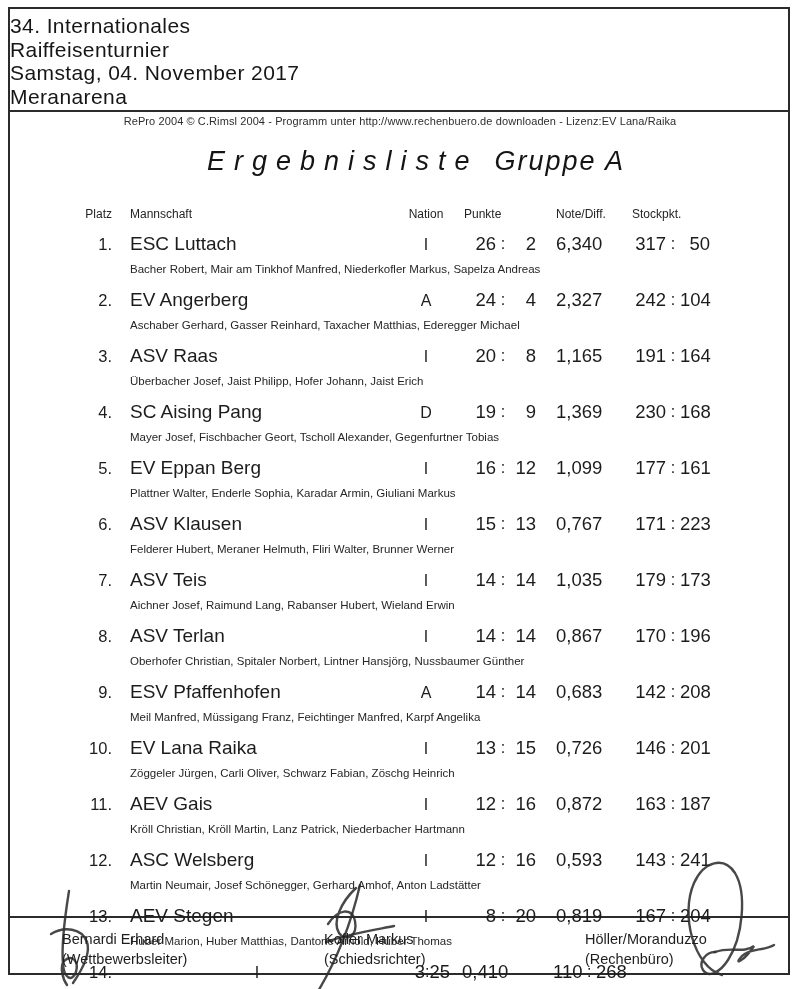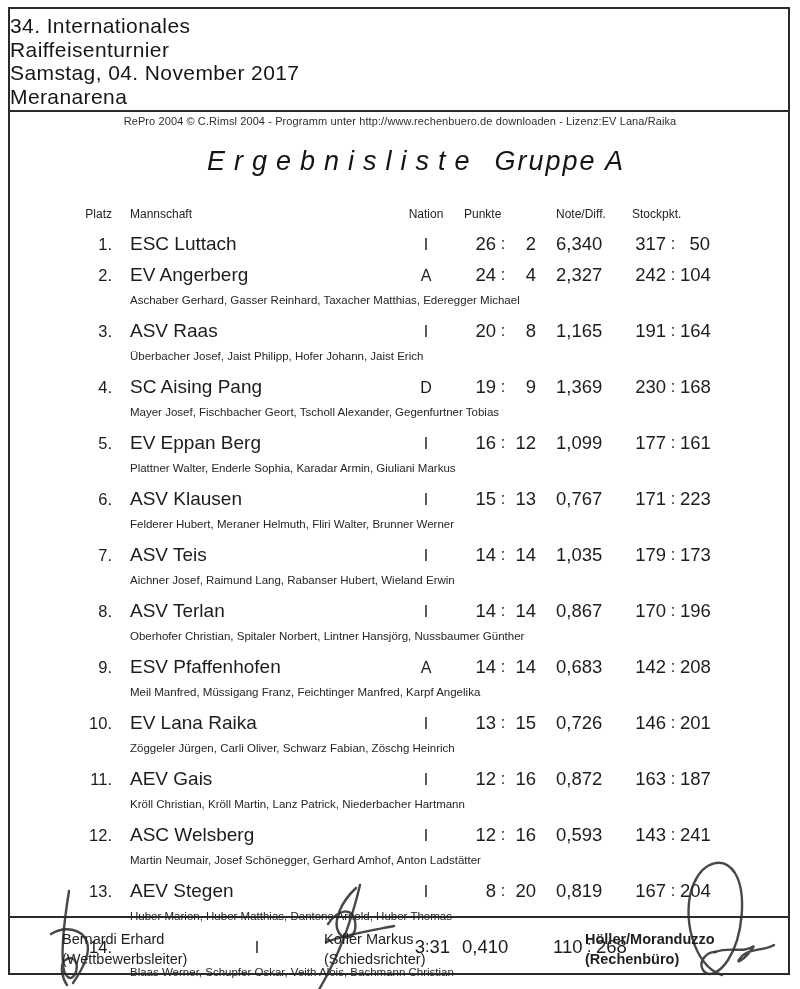--- a/index.html
+++ b/index.html
@@ -49,21 +49,21 @@
   .c-stock{padding-left:4px;display:flex;font-size:18.5px;}
   .c-stock .n1{width:36px;text-align:right;}
   .c-stock .sep{width:14px;text-align:center;font-size:16px;}
   .c-stock .n2{width:30px;text-align:right;}
   .c-players{grid-column:2 / 7;padding-left:18px;font-size:11.5px;line-height:13px;
     color:#262626;white-space:nowrap;}
 
   .footer-sign{position:absolute;top:929px;font-size:14.5px;line-height:20px;color:#1e1e1e;}
   #sign-1{left:62px;}
   #sign-2{left:324px;}
-  #sign-3{left:585px;font-weight:bold;}
+  #sign-3{left:585px;}
 
   .sig{position:absolute;pointer-events:none;}
   .sig path{fill:none;stroke:#2f2f2f;stroke-width:2.4;stroke-linecap:round;opacity:.88;}
 </style>
 </head>
 <body>
 
 <div class="page-border"></div>
 <div class="rule" id="rule-header"></div>
 <div class="rule" id="rule-footer"></div>
@@ -99,20 +99,21 @@
       <span class="n1">26</span>
         <span class="sep">:</span>
         <span class="n2">2</span>
     </div>
     <div class="c-note">6,340</div>
     <div class="c-stock">
       <span class="n1">317</span>
         <span class="sep">:</span>
         <span class="n2">50</span>
     </div>
+    <div class="c-players">Bacher Robert, Mair am Tinkhof Manfred, Niederkofler Markus, Sapelza Andreas</div>
   </div>
 
   <div class="row grid">
     <div class="c-platz">2.</div>
     <div class="c-team">EV Angerberg</div>
     <div class="c-nation">A</div>
     <div class="c-punkte">
       <span class="n1">24</span>
         <span class="sep">:</span>
         <span class="n2">4</span>
@@ -323,21 +324,21 @@
     </div>
     <div class="c-players">Huber Marion, Huber Matthias, Dantone Arnold, Huber Thomas</div>
   </div>
 
   <div class="row grid">
     <div class="c-platz">14.</div>
     <div class="c-nation">I</div>
     <div class="c-punkte">
       <span class="n1">3</span>
         <span class="sep">:</span>
-        <span class="n2">31</span>
+        <span class="n2">25</span>
     </div>
     <div class="c-note">0,410</div>
     <div class="c-stock">
       <span class="n1">110</span>
         <span class="sep">:</span>
         <span class="n2">268</span>
     </div>
     <div class="c-players">Blaas Werner, Schupfer Oskar, Veith Alois, Bachmann Christian</div>
   </div>
 

